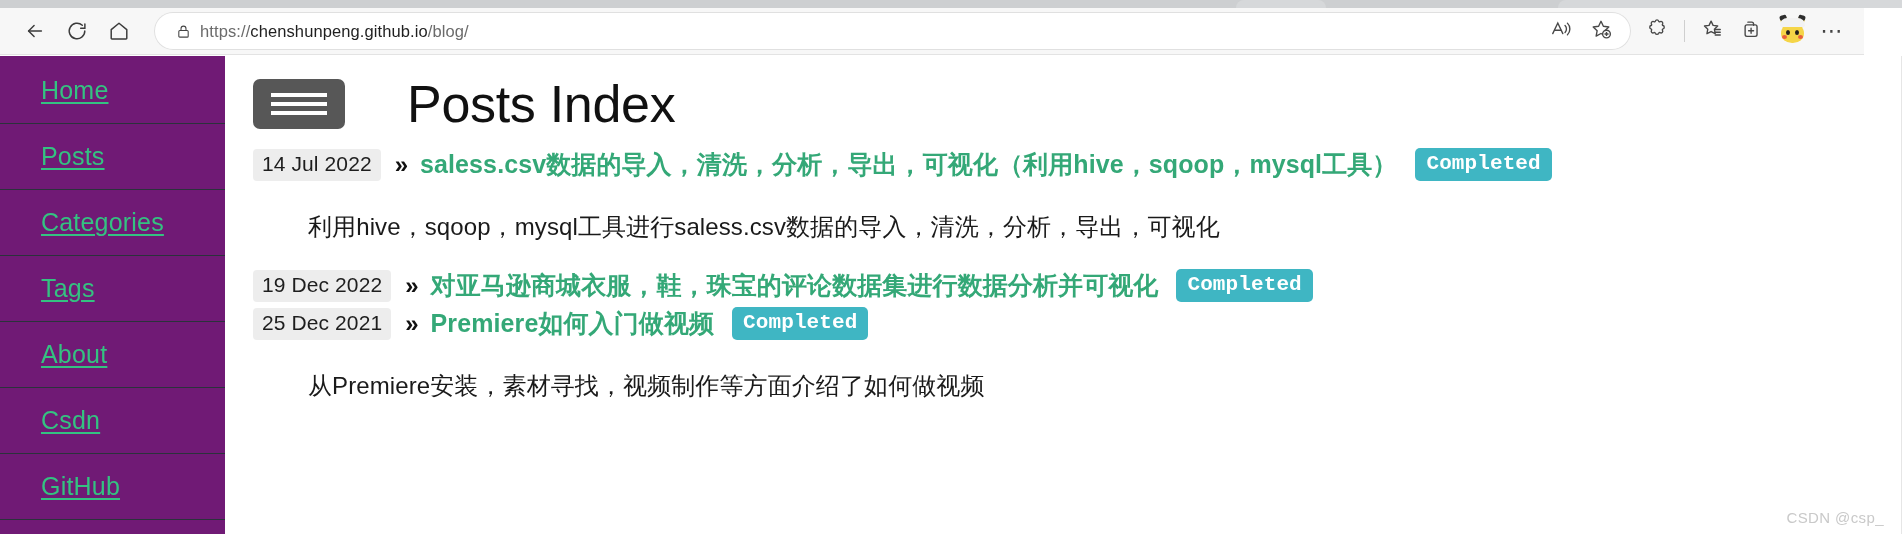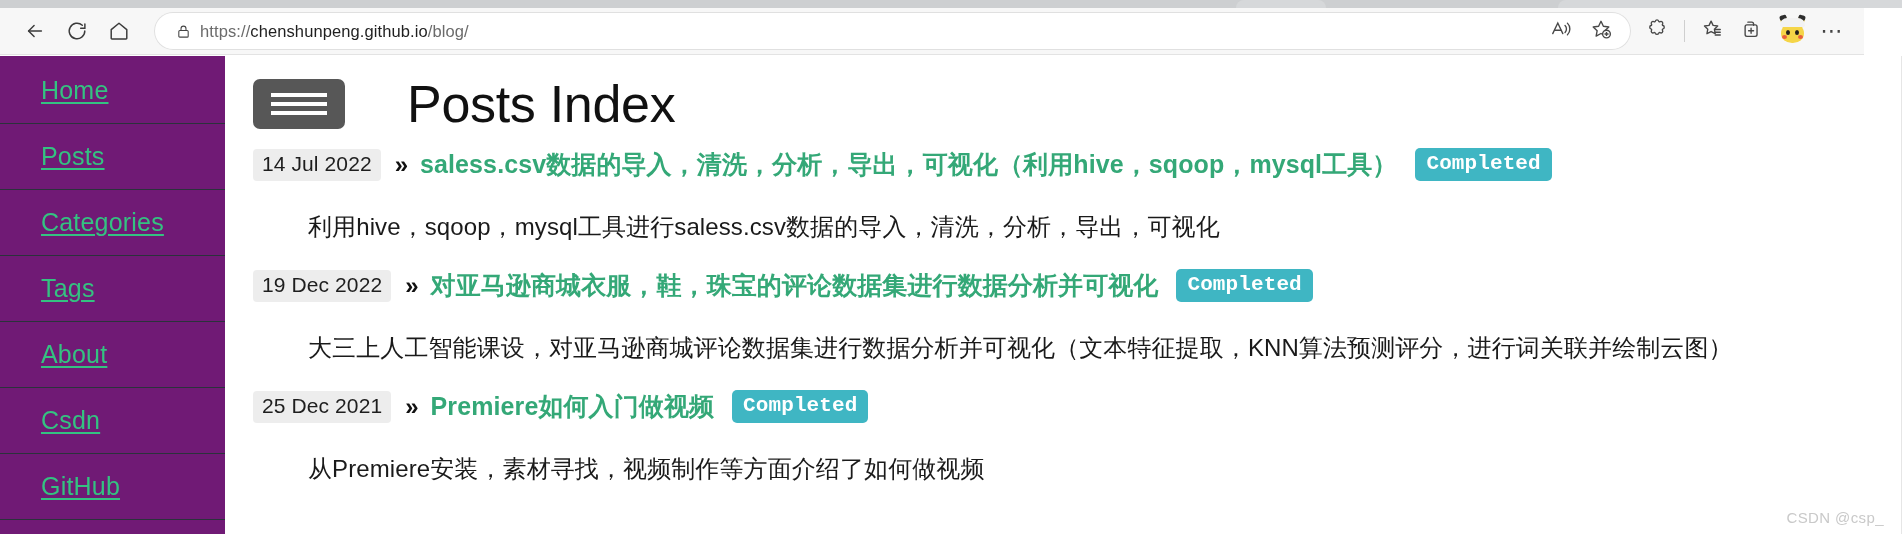--- a/index.html
+++ b/index.html
@@ -416,21 +416,20 @@
           <span class="badge">Completed</span>
         </div>
         <div class="post-desc">利用hive，sqoop，mysql工具进行saless.csv数据的导入，清洗，分析，导出，可视化</div>
 
         <div class="post-row">
           <span class="post-date">19 Dec 2022</span>
           <span class="chev">»</span>
           <a class="post-link">对亚马逊商城衣服，鞋，珠宝的评论数据集进行数据分析并可视化</a>
           <span class="badge">Completed</span>
         </div>
-        <div class="post-desc">大三上人工智能课设，对亚马逊商城评论数据集进行数据分析并可视化（文本特征提取，KNN算法预测评分，进行词关联并绘制云图）</div>
 
         <div class="post-row">
           <span class="post-date">25 Dec 2021</span>
           <span class="chev">»</span>
           <a class="post-link">Premiere如何入门做视频</a>
           <span class="badge">Completed</span>
         </div>
         <div class="post-desc">从Premiere安装，素材寻找，视频制作等方面介绍了如何做视频</div>
 
       </div>

